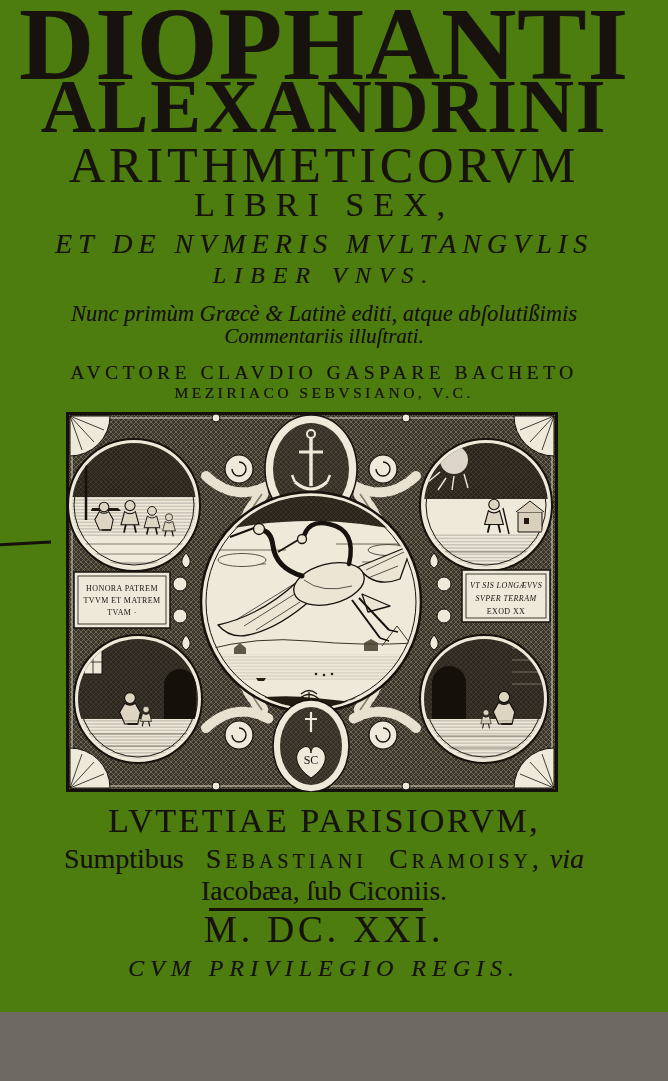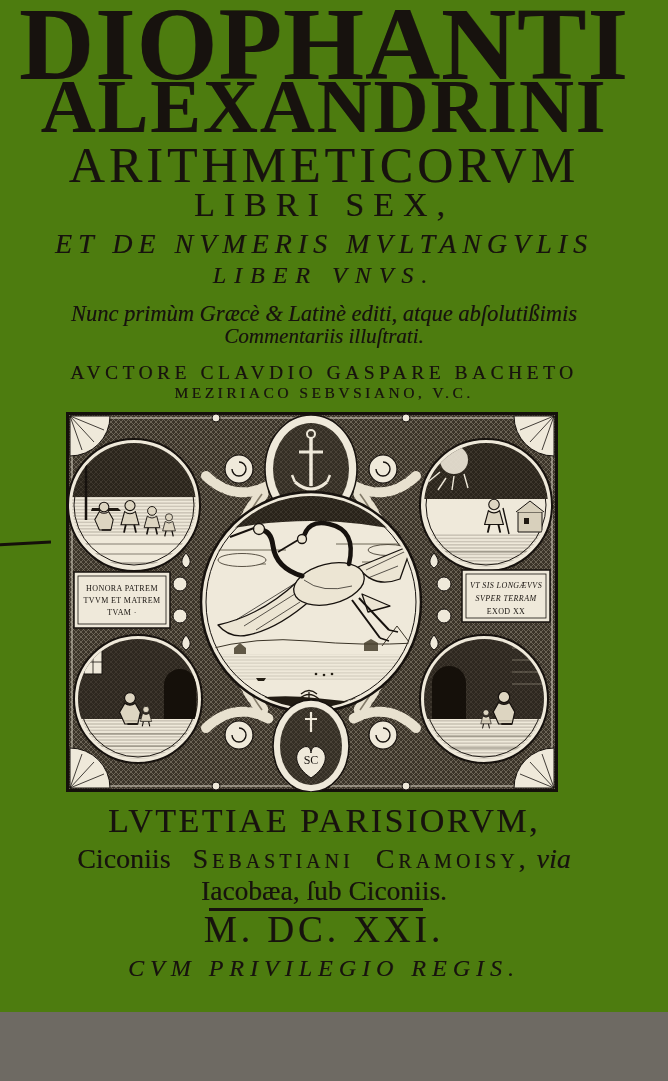--- a/index.html
+++ b/index.html
@@ -297,21 +297,21 @@
         <rect x="400" y="162" width="80" height="44" fill="none" stroke="#17120e" stroke-width=".8"></rect>
         <text class="cart cart-i" x="440" y="176">VT SIS LONGÆVVS</text>
         <text class="cart cart-i" x="440" y="189">SVPER TERRAM</text>
         <text class="cart" x="440" y="202">EXOD XX</text>
       </g>
     </svg>
   </figure>
 
   <div class="line place">LVTETIAE PARISIORVM,</div>
 
-  <div class="line pub"><span>Ciconiis</span><span class="pub-name">Sebastiani</span><span class="pub-name">Cramoisy,</span><span class="pub-via">via</span></div>
+  <div class="line pub"><span>Sumptibus</span><span class="pub-name">Sebastiani</span><span class="pub-name">Cramoisy,</span><span class="pub-via">via</span></div>
 
   <div class="line addr">Iacobæa, ſub Ciconiis.</div>
   <div class="rule"></div>
   <div class="line year">M. DC. XXI.</div>
   <div class="line priv">CVM PRIVILEGIO REGIS.</div>
 
   <div class="specks"></div>
   <div class="scratch"></div>
 </div>
 

